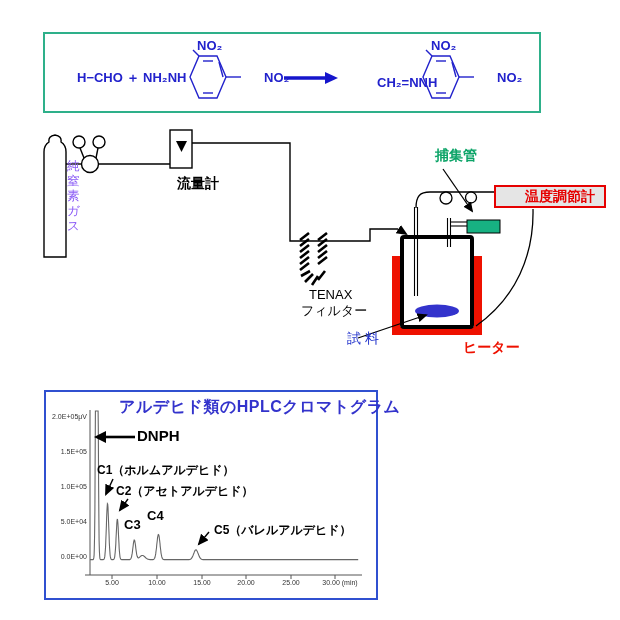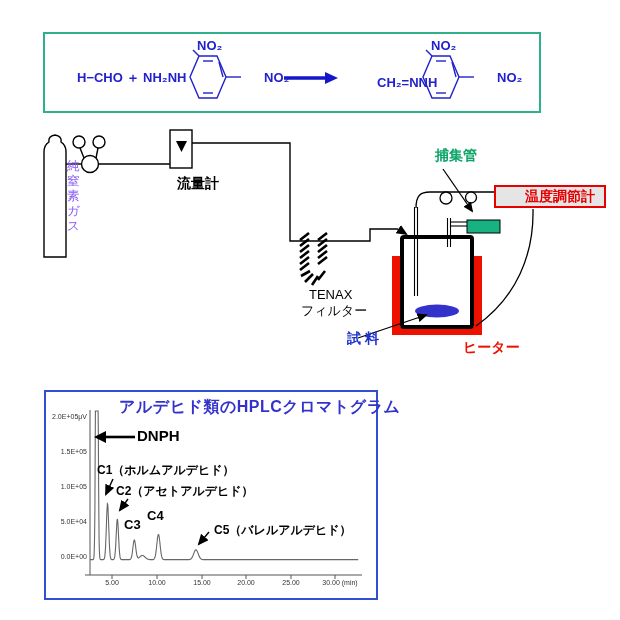--- a/index.html
+++ b/index.html
@@ -17,21 +17,21 @@
   
   #cyl-label{left:47px;top:159px;width:16px;font-size:12.5px;line-height:1.2;
              word-break:break-all;white-space:normal;color:#8b5cf6;}
   #flow-label{left:157px;top:175px;font-size:14px;font-weight:bold;color:#000;}
   #tenax1{left:289px;top:287px;font-size:13px;color:#000;}
   #tenax2{left:281px;top:302px;font-size:13px;color:#000;}
   #capture-label{left:415px;top:147px;font-size:14px;font-weight:bold;color:#0ca468;}
   #temp-box{left:494px;top:185px;width:88px;height:19px;border:2px solid #e60000;
             background:#e5e5e5;z-index:3;text-align:center;line-height:19px;
             font-size:14px;font-weight:bold;color:#e60000;white-space:nowrap;}
-  #sample-label{left:327px;top:330px;font-size:14px;font-weight:bold;color:#2233cc;}
+  #sample-label{left:327px;top:330px;font-size:14px;font-weight:normal;color:#2233cc;}
   #heater-label{left:443px;top:339px;font-size:14px;font-weight:bold;color:#ee1100;}
   
   #chart-box{left:44px;top:390px;width:330px;height:206px;border:2px solid #3050d0;background:transparent;}
   #chart-title{left:99px;top:397px;font-size:16px;font-weight:bold;color:#3333cc;letter-spacing:.5px;}
   .ytick{position:absolute;z-index:3;left:40px;width:47px;text-align:right;
          font-size:7px;color:#333;white-space:nowrap;}
   .xtick{position:absolute;z-index:3;font-size:7px;color:#333;text-align:center;width:40px;white-space:nowrap;}
   .peak-lbl{position:absolute;z-index:3;color:#000;font-weight:bold;white-space:nowrap;}
   #pl-dnph{left:137px;top:427px;font-size:15px;}
   #pl-c1{left:97px;top:462px;font-size:12px;}

